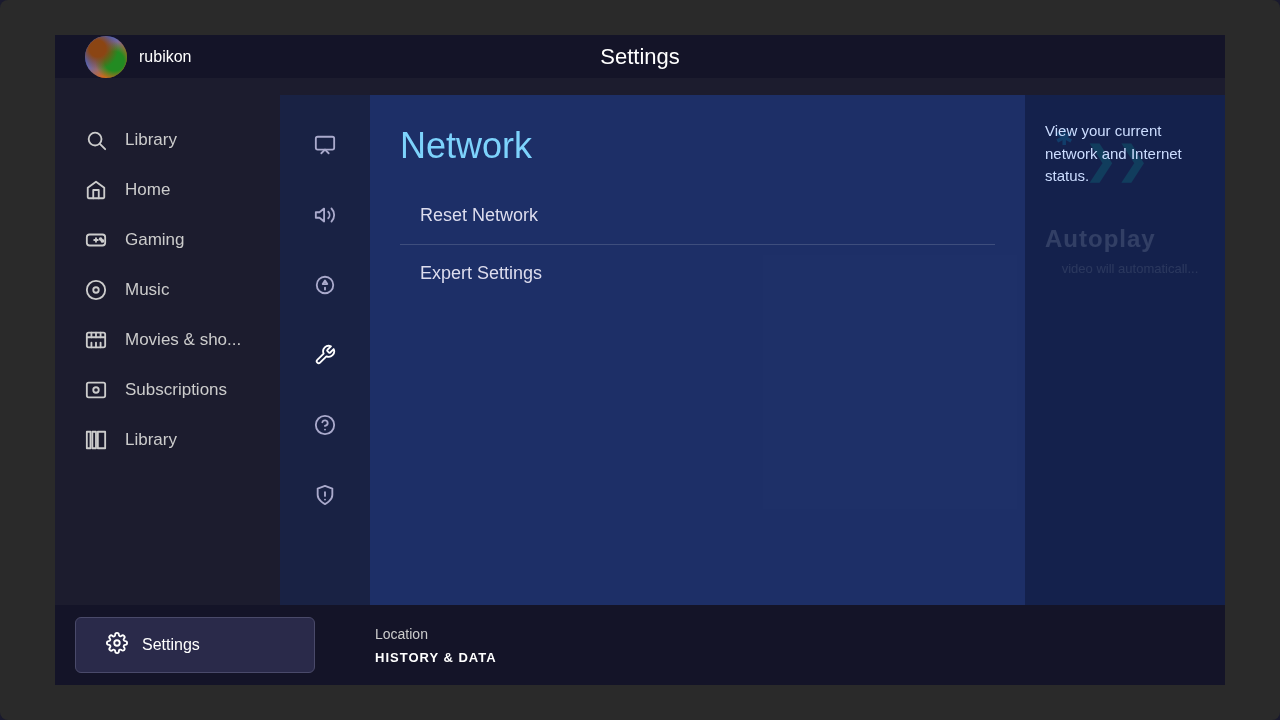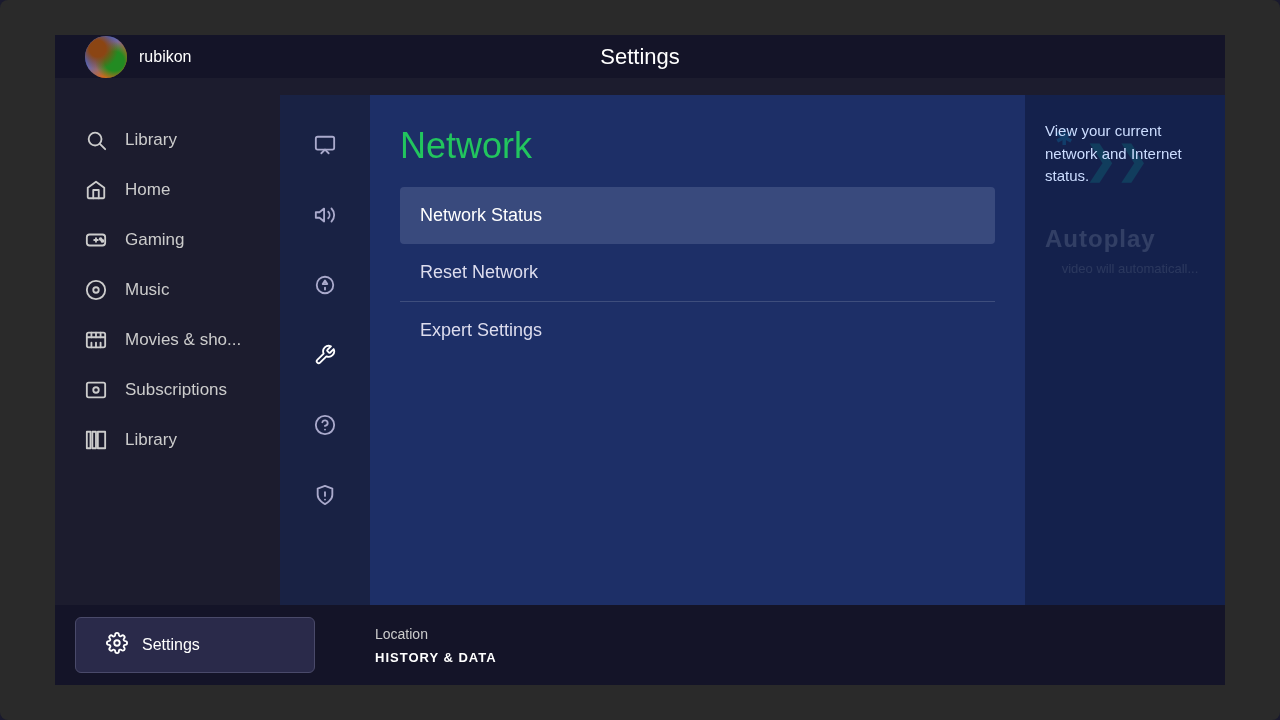--- a/index.html
+++ b/index.html
@@ -183,21 +183,21 @@
 
     
     .network-panel {
       flex: 1;
       background: rgba(30, 50, 110, 0.9);
       padding: 30px 30px 20px 30px;
       position: relative;
     }
 
     .network-title {
-      color: #22c55e;
+      color: #7dd3fc;
       font-size: 36px;
       font-weight: 300;
       margin-bottom: 20px;
     }
 
     .network-menu {
       display: flex;
       flex-direction: column;
       gap: 0;
     }
@@ -437,23 +437,20 @@
           </svg>
       </div>
 
     </div>
 
     <div class="network-panel">
       <div class="network-title">Network</div>
 
       <div class="network-menu">
 
-        <div class="network-menu-item selected">
-          <span>Network Status</span>
-        </div>
 
 
         <div class="network-menu-item">
           <span>Reset Network</span>
         </div>
 
         <div class="network-menu-item">
           <span>Expert Settings</span>
         </div>
 

